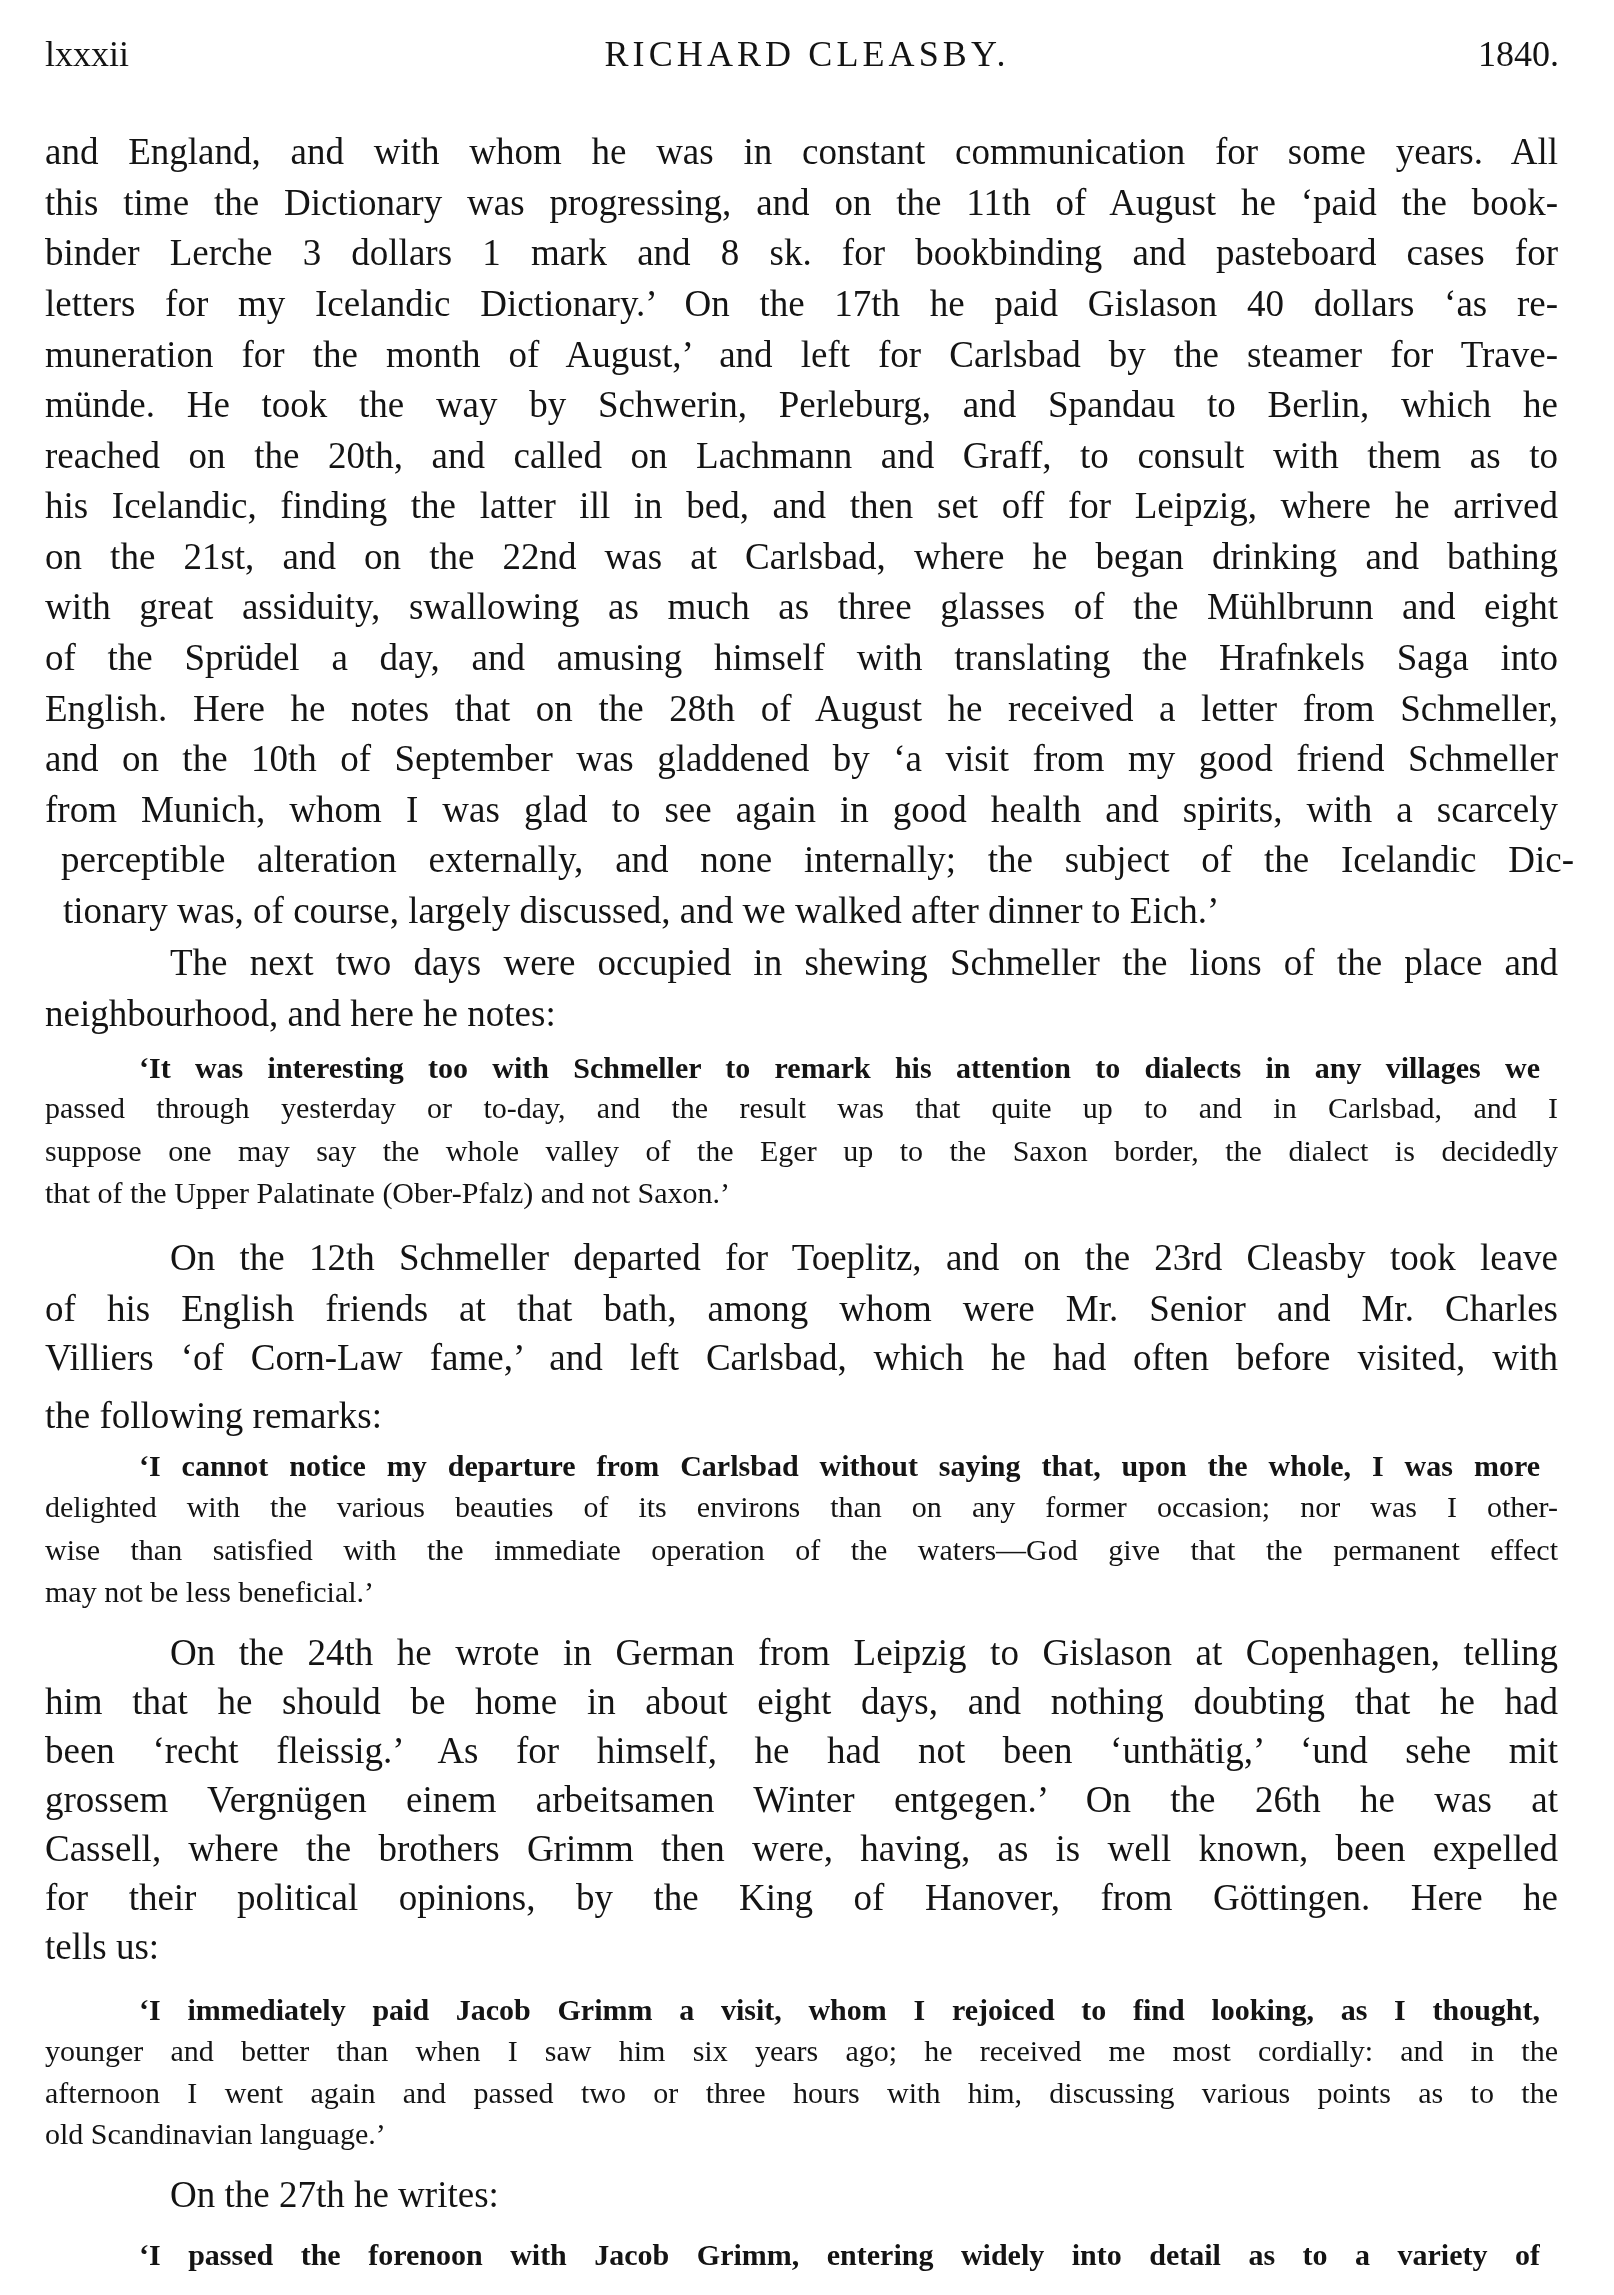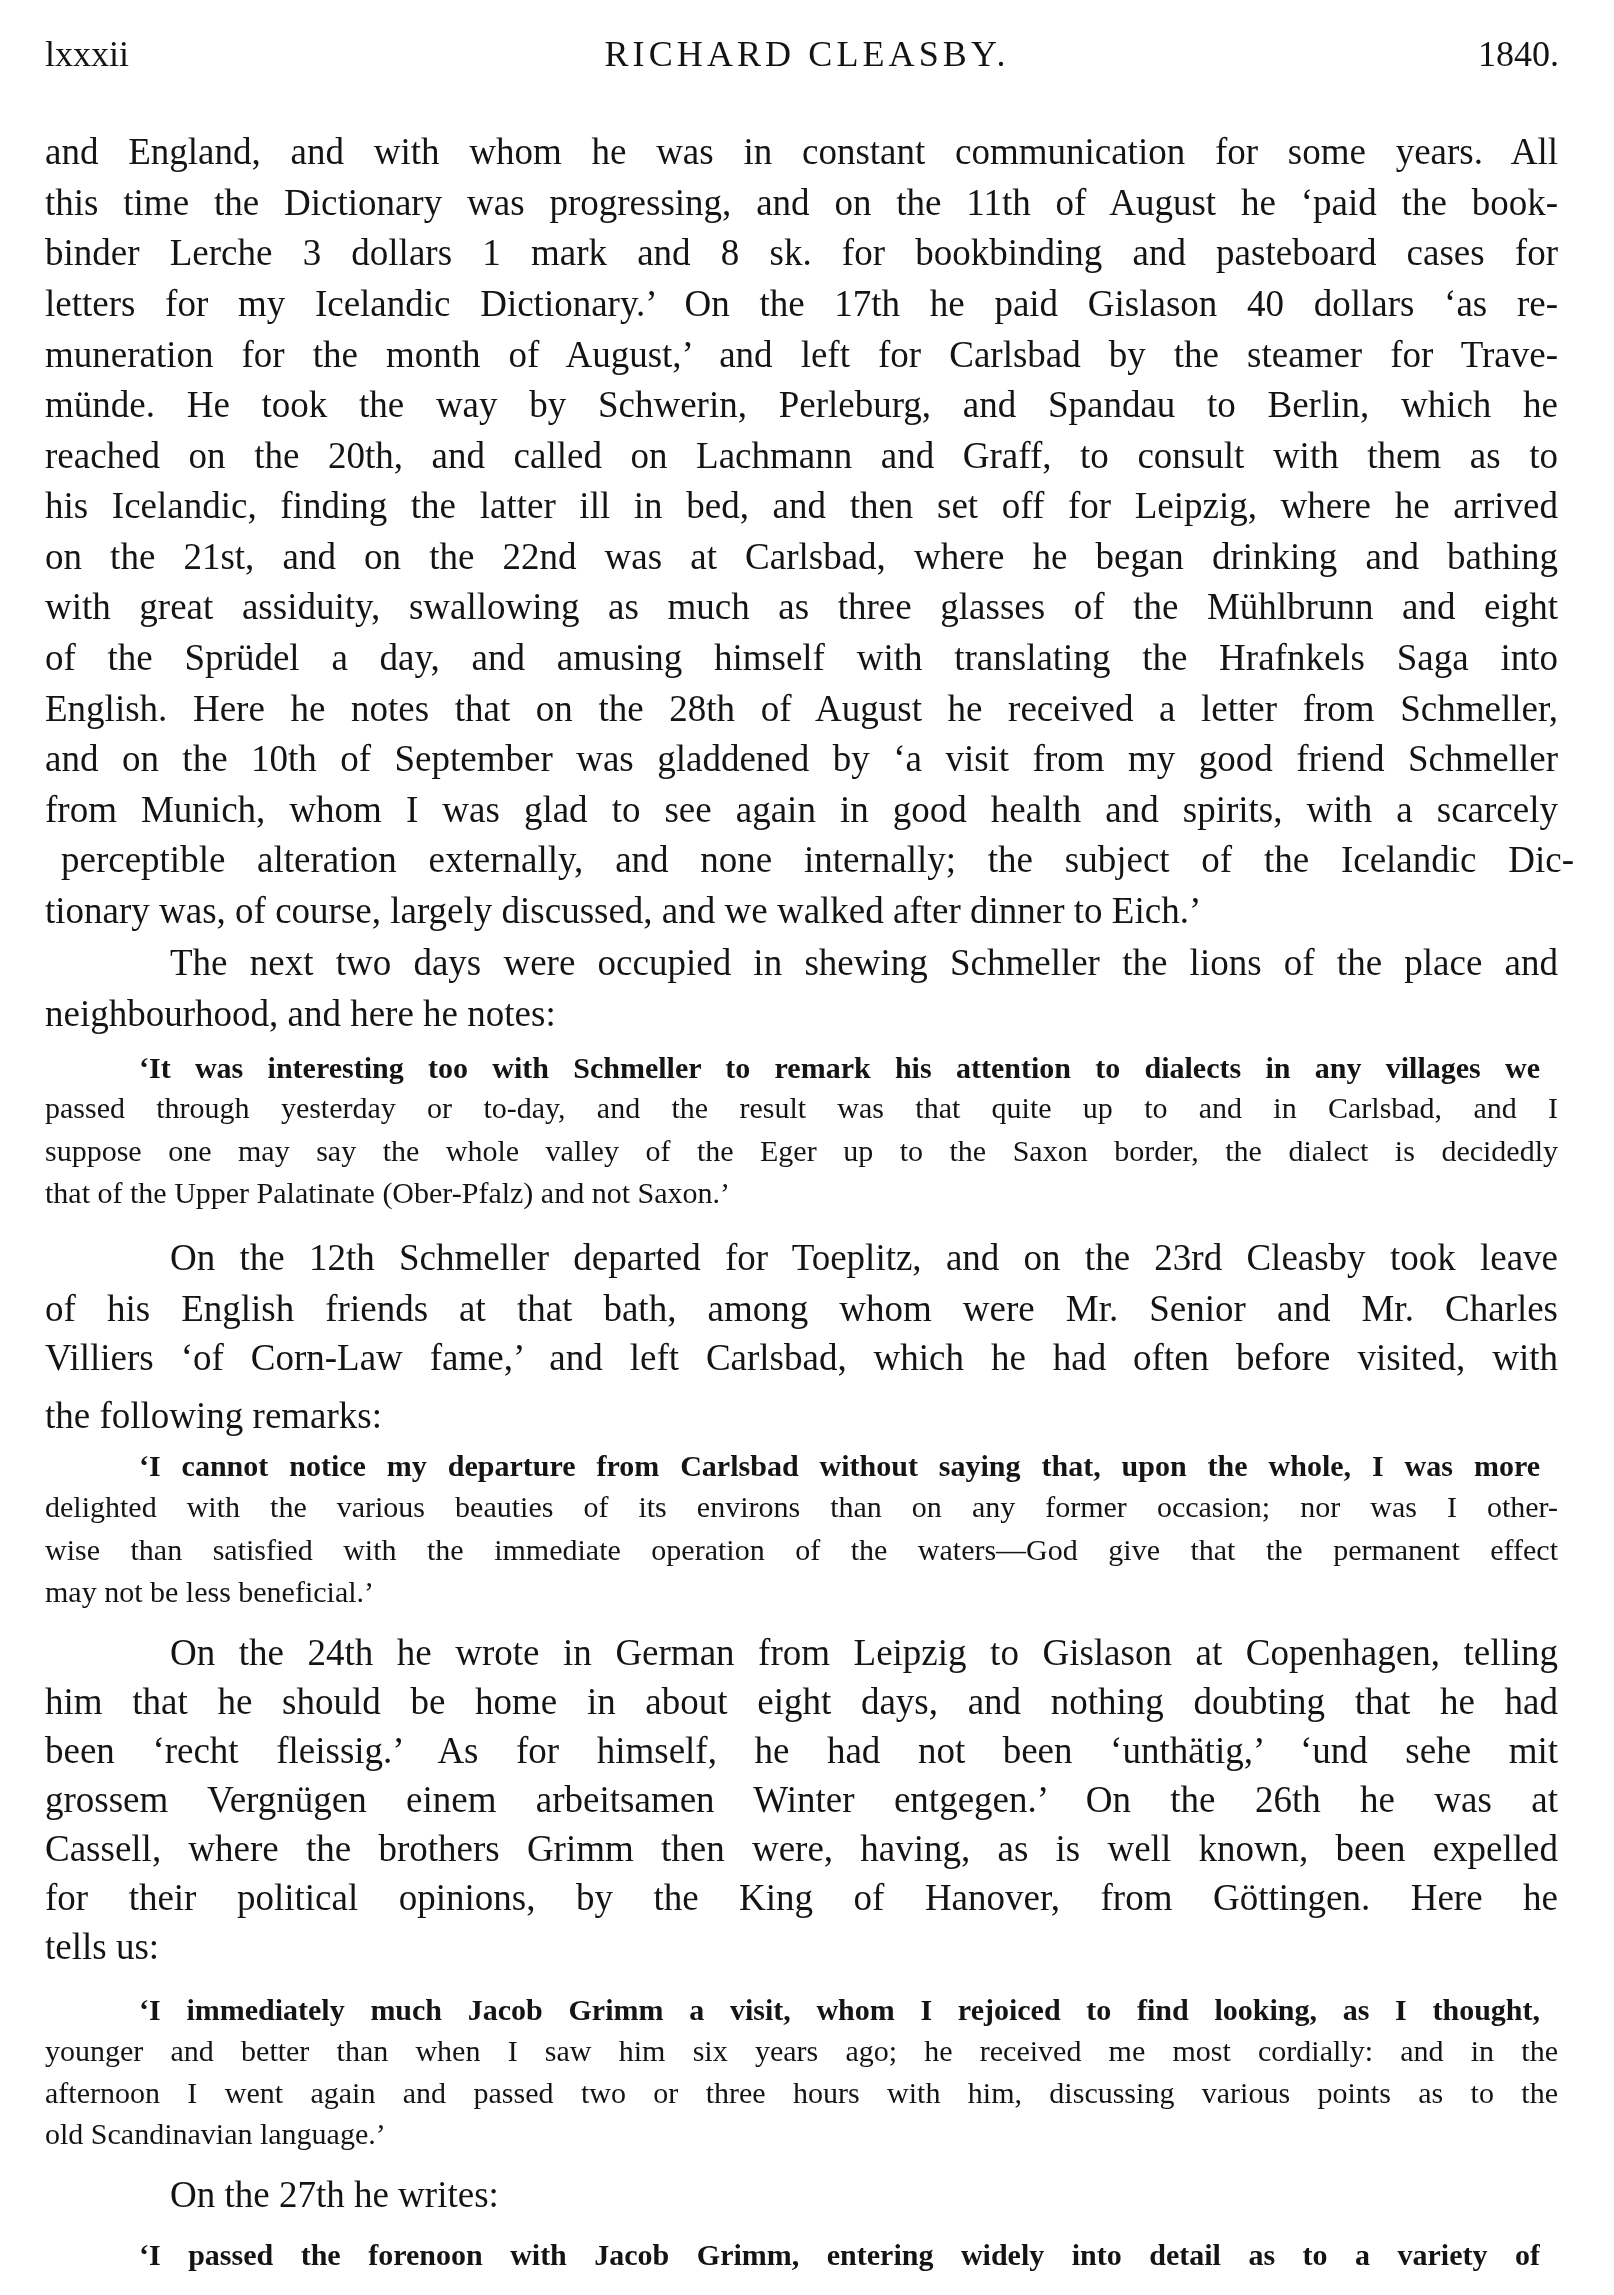--- a/index.html
+++ b/index.html
@@ -33,21 +33,21 @@
       <div class="ln body-ln just" style="top: 380px;">münde.  He took the way by Schwerin, Perleburg, and Spandau to Berlin, which he</div>
       <div class="ln body-ln just" style="top: 431px;">reached on the 20th, and called on Lachmann and Graff, to consult with them as to</div>
       <div class="ln body-ln just" style="top: 481px;">his Icelandic, finding the latter ill in bed, and then set off for Leipzig, where he arrived</div>
       <div class="ln body-ln just" style="top: 532px;">on the 21st, and on the 22nd was at Carlsbad, where he began drinking and bathing</div>
       <div class="ln body-ln just" style="top: 582px;">with great assiduity, swallowing as much as three glasses of the Mühlbrunn and eight</div>
       <div class="ln body-ln just" style="top: 633px;">of the Sprüdel a day, and amusing himself with translating the Hrafnkels Saga into</div>
       <div class="ln body-ln just" style="top: 684px;">English.  Here he notes that on the 28th of August he received a letter from Schmeller,</div>
       <div class="ln body-ln just" style="top: 734px;">and on the 10th of September was gladdened by ‘a visit from my good friend Schmeller</div>
       <div class="ln body-ln just" style="top: 785px;">from Munich, whom I was glad to see again in good health and spirits, with a scarcely</div>
       <div class="ln body-ln just" style="top: 835px; margin-left: 16px;">perceptible alteration externally, and none internally; the subject of the Icelandic Dic-</div>
-      <div class="ln body-ln" style="top: 886px;">tionary was, of course, largely discussed, and we walked after dinner to Eich.’</div>
+      <div class="ln body-ln" style="top: 886px; margin-left: 18px;">tionary was, of course, largely discussed, and we walked after dinner to Eich.’</div>
       <div class="ln body-ln indent just" style="top: 938px;">The next two days were occupied in shewing Schmeller the lions of the place and</div>
       <div class="ln body-ln" style="top: 989px;">neighbourhood, and here he notes:</div>
       <div class="ln quote-ln qindent just" style="top: 1047px;">‘It was interesting too with Schmeller to remark his attention to dialects in any villages we</div>
       <div class="ln quote-ln just" style="top: 1087px;">passed through yesterday or to-day, and the result was that quite up to and in Carlsbad, and I</div>
       <div class="ln quote-ln just" style="top: 1130px;">suppose one may say the whole valley of the Eger up to the Saxon border, the dialect is decidedly</div>
       <div class="ln quote-ln" style="top: 1172px;">that of the Upper Palatinate (Ober-Pfalz) and not Saxon.’</div>
       <div class="ln body-ln indent just" style="top: 1233px;">On the 12th Schmeller departed for Toeplitz, and on the 23rd Cleasby took leave</div>
       <div class="ln body-ln just" style="top: 1284px;">of his English friends at that bath, among whom were Mr. Senior and Mr. Charles</div>
       <div class="ln body-ln just" style="top: 1333px;">Villiers ‘of Corn-Law fame,’ and left Carlsbad, which he had often before visited, with</div>
       <div class="ln body-ln" style="top: 1382px; margin-top: 9px;">the following remarks:</div>
@@ -55,21 +55,21 @@
       <div class="ln quote-ln just" style="top: 1486px;">delighted with the various beauties of its environs than on any former occasion; nor was I other-</div>
       <div class="ln quote-ln just" style="top: 1529px;">wise than satisfied with the immediate operation of the waters—God give that the permanent effect</div>
       <div class="ln quote-ln" style="top: 1571px;">may not be less beneficial.’</div>
       <div class="ln body-ln indent just" style="top: 1628px;">On the 24th he wrote in German from Leipzig to Gislason at Copenhagen, telling</div>
       <div class="ln body-ln just" style="top: 1677px;">him that he should be home in about eight days, and nothing doubting that he had</div>
       <div class="ln body-ln just" style="top: 1726px;">been ‘recht fleissig.’  As for himself, he had not been ‘unthätig,’ ‘und sehe mit</div>
       <div class="ln body-ln just" style="top: 1775px;">grossem Vergnügen einem arbeitsamen Winter entgegen.’  On the 26th he was at</div>
       <div class="ln body-ln just" style="top: 1824px;">Cassell, where the brothers Grimm then were, having, as is well known, been expelled</div>
       <div class="ln body-ln just" style="top: 1873px;">for their political opinions, by the King of Hanover, from Göttingen.  Here he</div>
       <div class="ln body-ln" style="top: 1922px;">tells us:</div>
-      <div class="ln quote-ln qindent just" style="top: 1989px;">‘I immediately much Jacob Grimm a visit, whom I rejoiced to find looking, as I thought,</div>
+      <div class="ln quote-ln qindent just" style="top: 1989px;">‘I immediately paid Jacob Grimm a visit, whom I rejoiced to find looking, as I thought,</div>
       <div class="ln quote-ln just" style="top: 2030px;">younger and better than when I saw him six years ago; he received me most cordially: and in the</div>
       <div class="ln quote-ln just" style="top: 2072px;">afternoon I went again and passed two or three hours with him, discussing various points as to the</div>
       <div class="ln quote-ln" style="top: 2113px;">old Scandinavian language.’</div>
       <div class="ln body-ln indent" style="top: 2170px;">On the 27th he writes:</div>
       <div class="ln quote-ln qindent just" style="top: 2234px;">‘I passed the forenoon with Jacob Grimm, entering widely into detail as to a variety of</div>
     </div>
 </div>
 
 
 </body></html>

